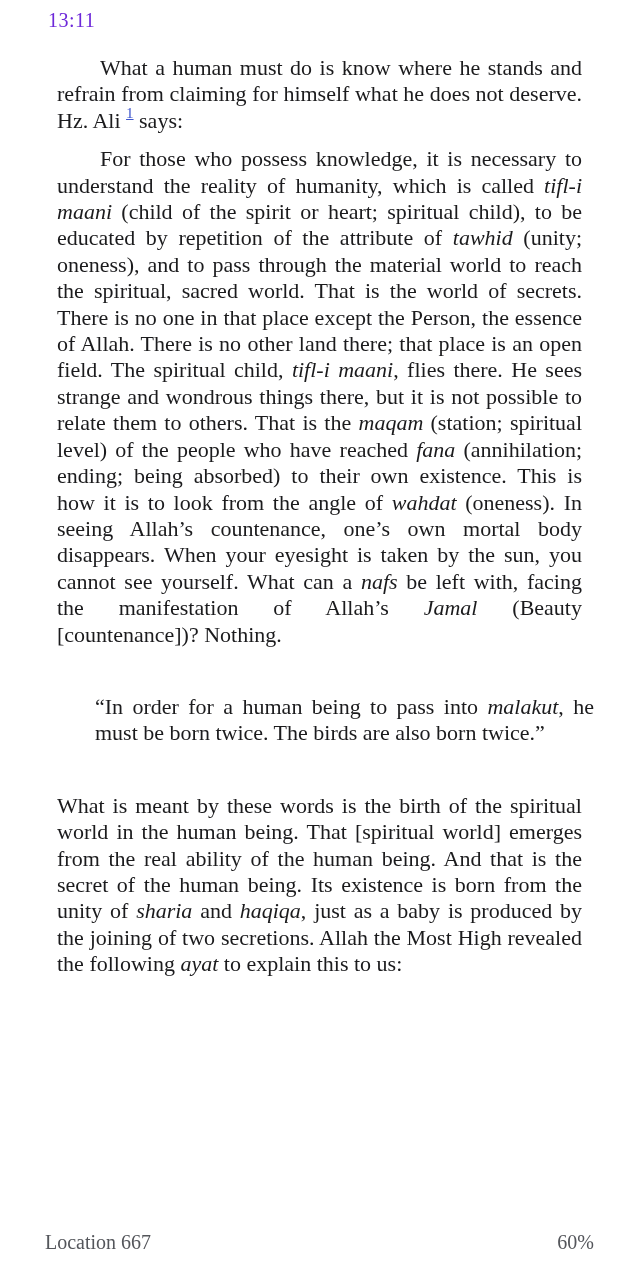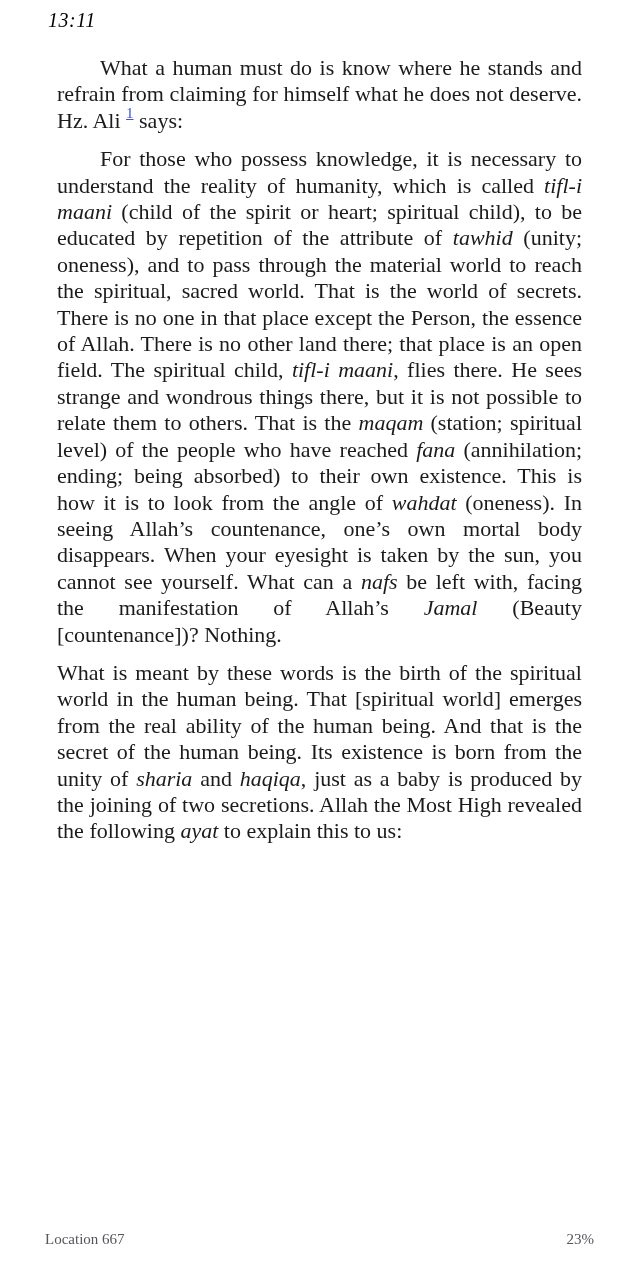--- a/index.html
+++ b/index.html
@@ -11,22 +11,21 @@
     font-family: "Liberation Serif", serif;
     color: #1b1b1d;
     overflow: hidden;
   }
   .status-time {
     position: absolute;
     top: 9px;
     left: 48px;
     font-size: 20px;
     letter-spacing: 0.5px;
-    color: #000000;
-    font-style: italic;
+    color: #6d28d9;
   }
   .content {
     position: absolute;
     top: 43px;
     left: 45px;
     width: 549px;
     font-size: 22px;
     line-height: 26.4px;
     text-align: justify;
     hyphens: auto;
@@ -48,33 +47,34 @@
     top: -1px;
     cursor: pointer;
   }
   .footer {
     position: absolute;
     left: 45px;
     right: 46px;
     top: 1231px;
     display: flex;
     justify-content: space-between;
-    font-size: 15px;
+    font-size: 20px;
     color: #54565b;
   }
 </style>
 </head>
 <body>
 
 <div class="page">
   <div class="status-time">13:11</div>
 
   <div class="content" id="content">
       <p class="indent"><span>What a human must do is know where he stands and refrain from claiming for himself what he does not deserve. Hz. Ali </span><sup class="fn"><a>1</a></sup><span> says:</span></p>
       <p class="indent"><span>For those who possess knowledge, it is necessary to understand the reality of humanity, which is called </span><span class="em">tifl-i maani</span><span> (child of the spirit or heart; spiritual child), to be educated by repetition of the attribute of </span><span class="em">tawhid</span><span> (unity; oneness), and to pass through the material world to reach the spiritual, sacred world. That is the world of secrets. There is no one in that place except the Person, the essence of Allah. There is no other land there; that place is an open field. The spiritual child, </span><span class="em">tifl-i maani</span><span>, flies there. He sees strange and wondrous things there, but it is not possible to relate them to others. That is the </span><span class="em">maqam</span><span> (station; spiritual level) of the people who have reached </span><span class="em">fana</span><span> (annihilation; ending; being absorbed) to their own existence. This is how it is to look from the angle of </span><span class="em">wahdat</span><span> (oneness). In seeing Allah’s countenance, one’s own mortal body disappears. When your eyesight is taken by the sun, you cannot see yourself. What can a </span><span class="em">nafs</span><span> be left with, facing the manifestation of Allah’s </span><span class="em">Jamal</span><span> (Beauty [countenance])? Nothing.</span></p>
+      <blockquote><span>“In order for a human being to pass into </span><span class="em">malakut</span><span>, he must be born twice. The birds are also born twice.”</span></blockquote>
       <p><span>What is meant by these words is the birth of the spiritual world in the human being. That [spiritual world] emerges from the real ability of the human being. And that is the secret of the human being. Its existence is born from the unity of </span><span class="em">sharia</span><span> and </span><span class="em">haqiqa</span><span>, just as a baby is produced by the joining of two secretions. Allah the Most High revealed the following </span><span class="em">ayat</span><span> to explain this to us:</span></p>
     </div>
 
   <div class="footer">
     <span>Location 667</span>
-    <span>23%</span>
+    <span>60%</span>
   </div>
 </div>
 
 </body></html>

